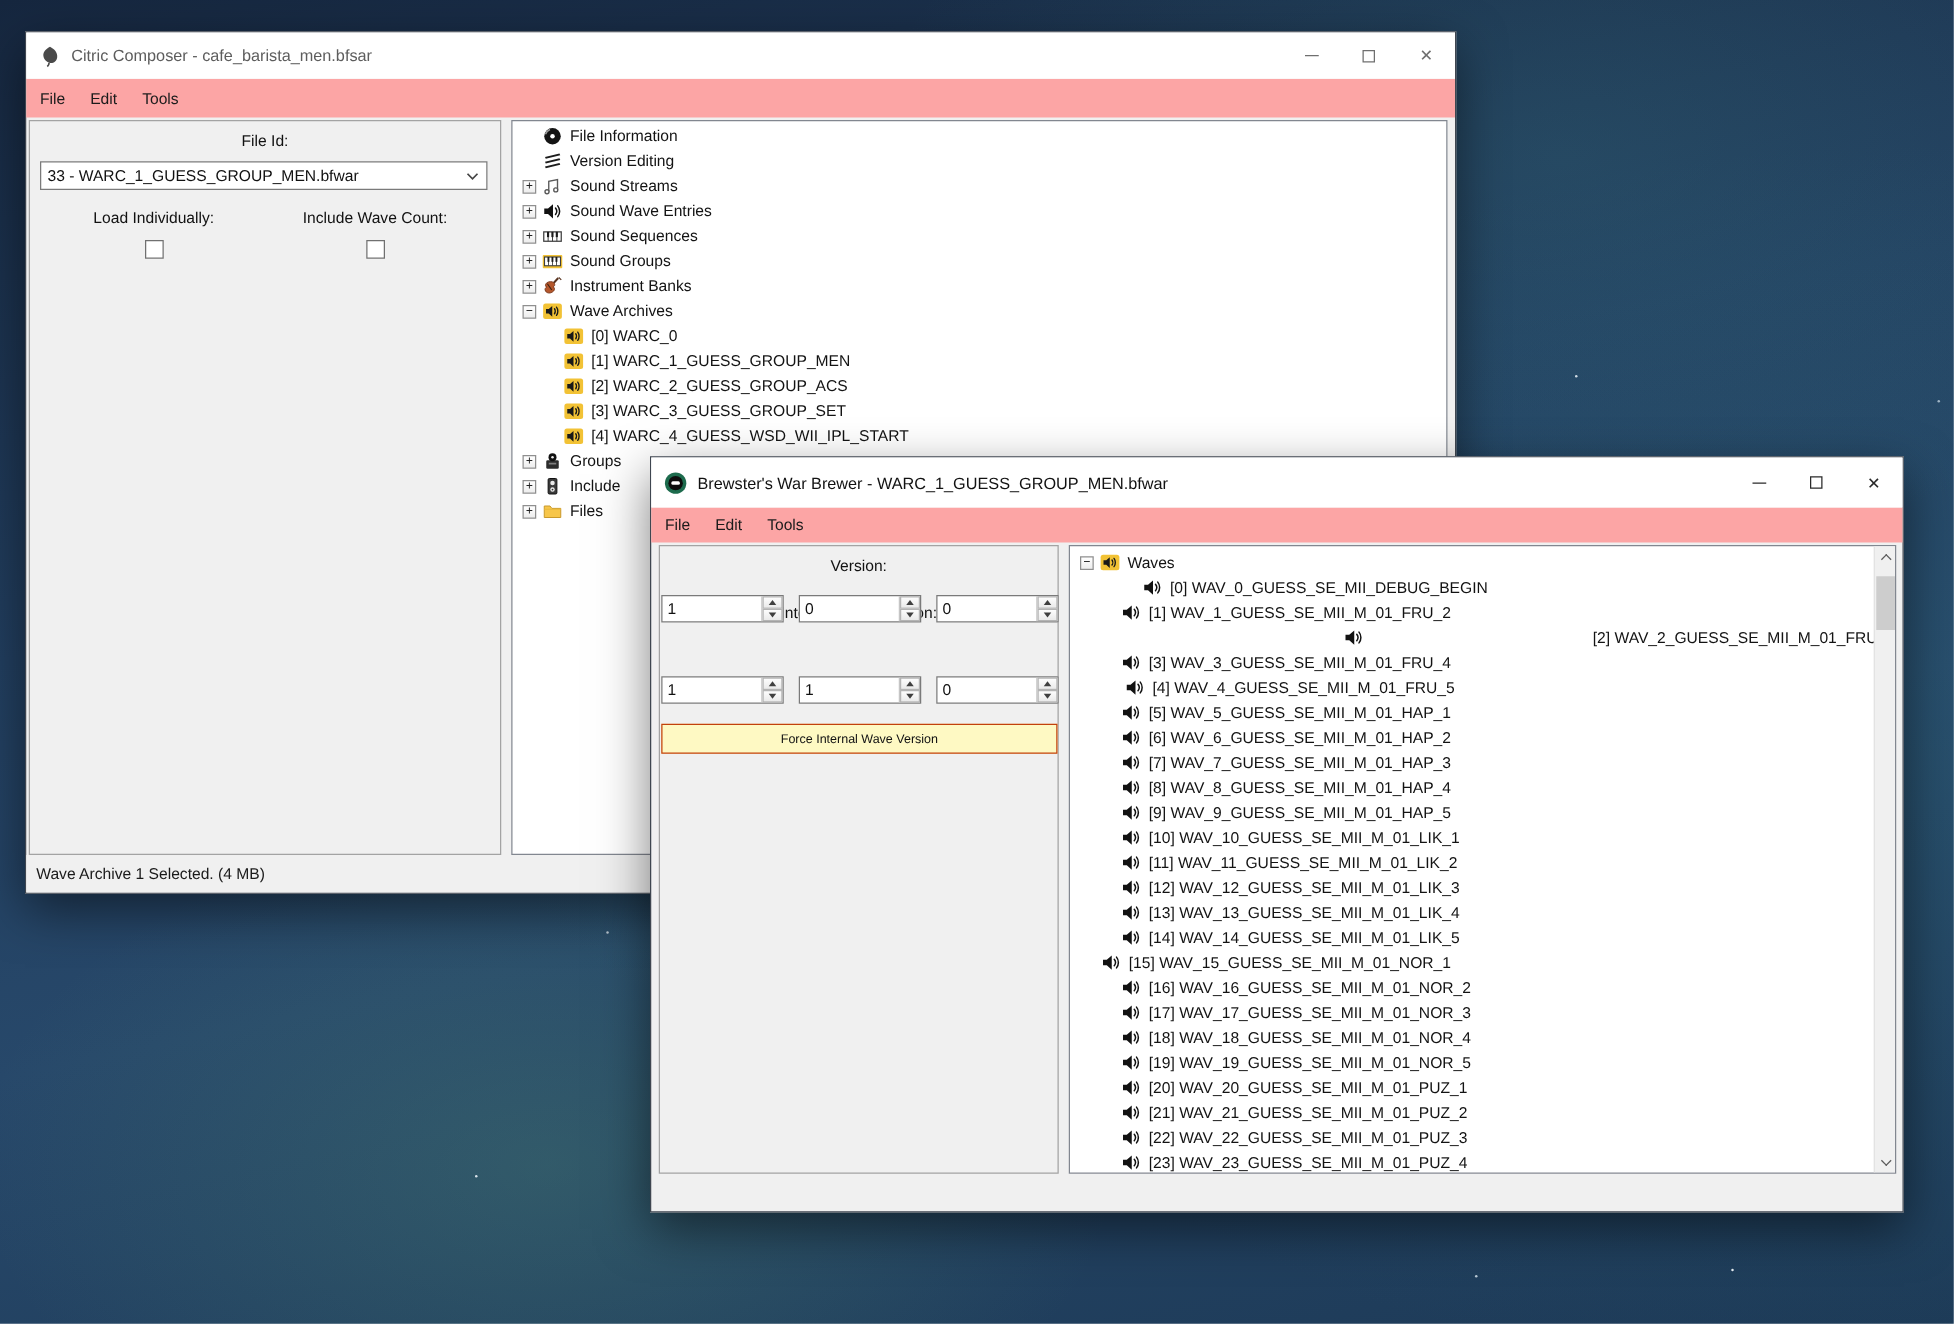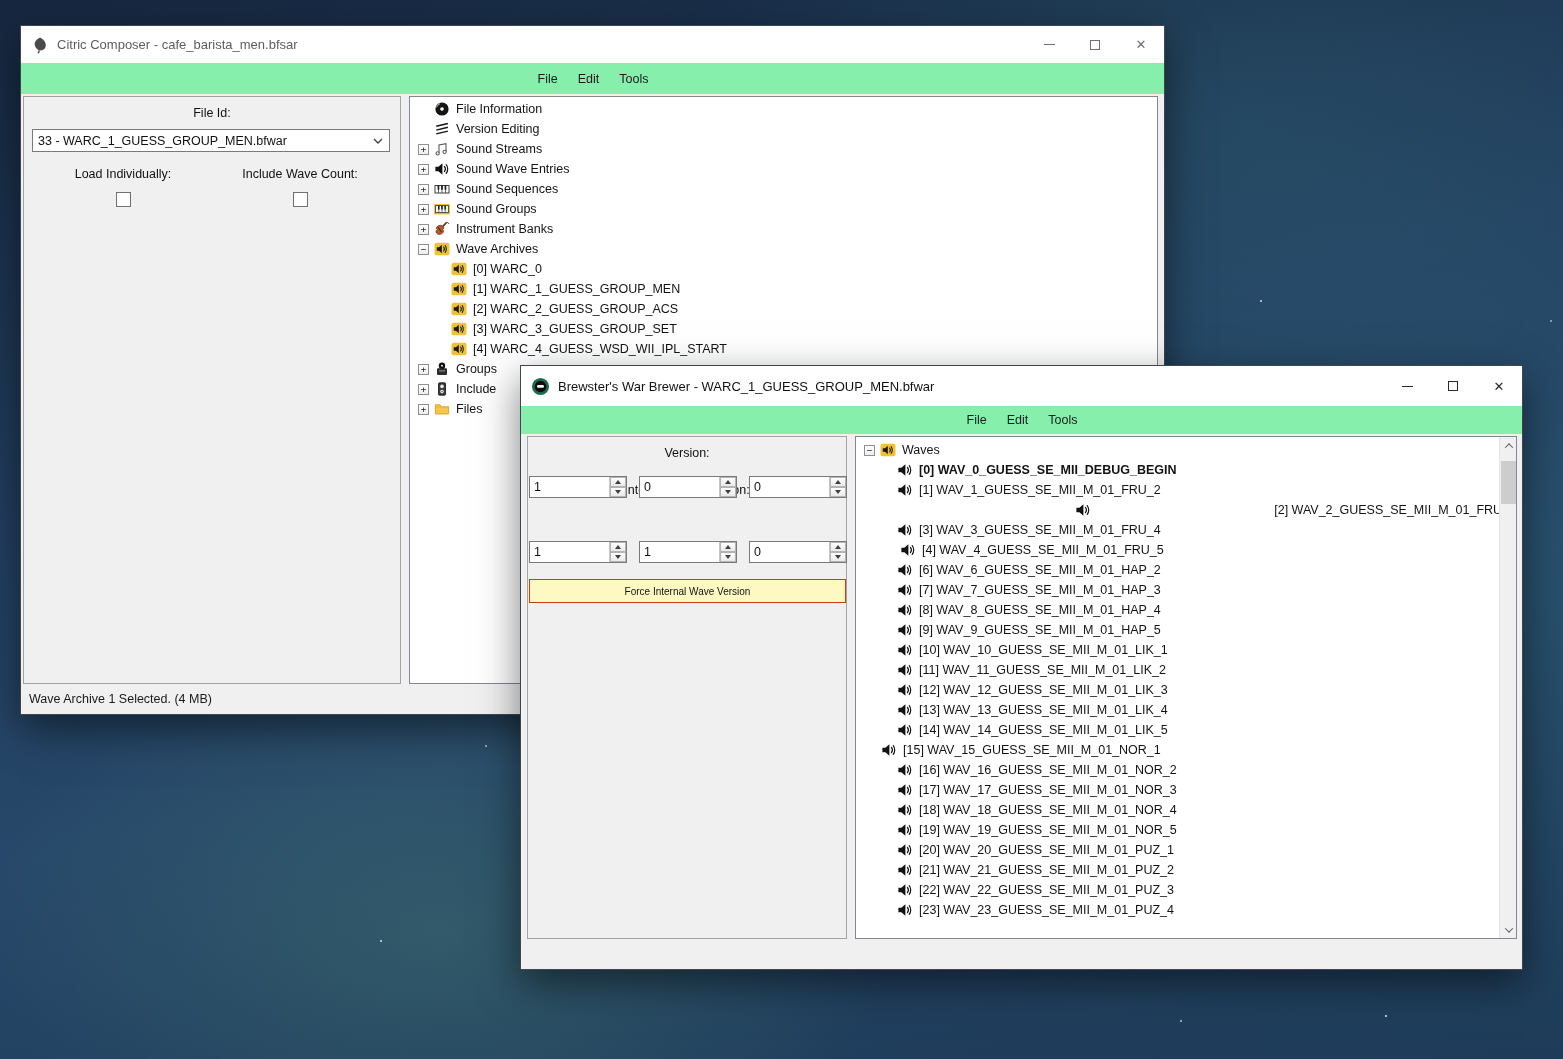--- a/index.html
+++ b/index.html
@@ -22,21 +22,21 @@
   
   .win { position:absolute; background:#f0f0f0; border:1px solid #3f4650; box-shadow:0 14px 38px rgba(0,0,0,.5); }
   .titlebar { position:relative; background:#ffffff; display:flex; align-items:center; }
   .title-ico { margin:0 8px 0 10px; display:flex; }
   .title-txt { font-size:13px; }
   .winbtns { position:absolute; right:0; top:0; height:100%; display:flex; }
   .wbtn { width:46px; height:100%; display:flex; align-items:center; justify-content:center; }
   .glyph-min { width:11px; height:0; border-top:1px solid currentColor; }
   .glyph-max { width:10px; height:10px; border:1px solid currentColor; }
   .glyph-x { font-size:13px; line-height:1; }
-  .menubar { background:#86efac; display:flex; align-items:center; padding-left:1px;justify-content:center; }
+  .menubar { background:#fca5a5; display:flex; align-items:center; padding-left:1px; }
   .menu-item { font-size:12.5px; color:#1b1b1b; padding:0 10px; height:100%; display:flex; align-items:center; }
   .statusbar { position:absolute; left:0; right:0; bottom:0; background:#f0f0f0; display:flex; align-items:center; }
   .status-txt { font-size:12.5px; color:#1a1a1a; padding-left:8px; }
 
   
   .panel { position:absolute; }
   .groupbox { background:#f0f0f0; border:1px solid #a3a3a3; }
   .treebox  { background:#ffffff; border:1px solid #828790; overflow:hidden; }
 
   
@@ -459,21 +459,21 @@
           <span class="texp">−</span>
           <span class="tico">
             <svg viewBox="0 0 16 16">
               <rect x="0.5" y="1.8" width="15" height="12.4" rx="2" fill="#F2C235"></rect>
               <path d="M2.8 6.2 H5 L7.8 3.7 V12.3 L5 9.8 H2.8 Z" fill="#191919"></path>
               <path d="M9.6 6 C10.4 7 10.4 9 9.6 10 M11.2 4.7 C12.6 6.4 12.6 9.6 11.2 11.3" stroke="#191919" stroke-width="1.1" fill="none" stroke-linecap="round"></path>
             </svg>
           </span>
           <span class="tlbl">Waves</span>
         </div>
-        <div class="trow" style="padding-left: 25px; font-weight: bold;">
+        <div class="trow" style="padding-left: 42px;">
           <span class="texp-space"></span>
           <span class="tico">
             <svg viewBox="0 0 16 16">
               <path d="M1.4 5.8 H4.4 L8.4 2.3 V13.7 L4.4 10.2 H1.4 Z" fill="#121212"></path>
               <path d="M10.4 5.4 C11.6 6.9 11.6 9.1 10.4 10.6 M12.2 3.7 C14.2 6.1 14.2 9.9 12.2 12.3" stroke="#121212" stroke-width="1.2" fill="none" stroke-linecap="round"></path>
             </svg>
           </span>
           <span class="tlbl">[0] WAV_0_GUESS_SE_MII_DEBUG_BEGIN</span>
         </div>
         <div class="trow" style="padding-left: 25px;">
@@ -508,20 +508,30 @@
         </div>
         <div class="trow" style="padding-left: 28px;">
           <span class="texp-space"></span>
           <span class="tico">
             <svg viewBox="0 0 16 16">
               <path d="M1.4 5.8 H4.4 L8.4 2.3 V13.7 L4.4 10.2 H1.4 Z" fill="#121212"></path>
               <path d="M10.4 5.4 C11.6 6.9 11.6 9.1 10.4 10.6 M12.2 3.7 C14.2 6.1 14.2 9.9 12.2 12.3" stroke="#121212" stroke-width="1.2" fill="none" stroke-linecap="round"></path>
             </svg>
           </span>
           <span class="tlbl">[4] WAV_4_GUESS_SE_MII_M_01_FRU_5</span>
+        </div>
+        <div class="trow" style="padding-left: 25px;">
+          <span class="texp-space"></span>
+          <span class="tico">
+            <svg viewBox="0 0 16 16">
+              <path d="M1.4 5.8 H4.4 L8.4 2.3 V13.7 L4.4 10.2 H1.4 Z" fill="#121212"></path>
+              <path d="M10.4 5.4 C11.6 6.9 11.6 9.1 10.4 10.6 M12.2 3.7 C14.2 6.1 14.2 9.9 12.2 12.3" stroke="#121212" stroke-width="1.2" fill="none" stroke-linecap="round"></path>
+            </svg>
+          </span>
+          <span class="tlbl">[5] WAV_5_GUESS_SE_MII_M_01_HAP_1</span>
         </div>
         <div class="trow" style="padding-left: 25px;">
           <span class="texp-space"></span>
           <span class="tico">
             <svg viewBox="0 0 16 16">
               <path d="M1.4 5.8 H4.4 L8.4 2.3 V13.7 L4.4 10.2 H1.4 Z" fill="#121212"></path>
               <path d="M10.4 5.4 C11.6 6.9 11.6 9.1 10.4 10.6 M12.2 3.7 C14.2 6.1 14.2 9.9 12.2 12.3" stroke="#121212" stroke-width="1.2" fill="none" stroke-linecap="round"></path>
             </svg>
           </span>
           <span class="tlbl">[6] WAV_6_GUESS_SE_MII_M_01_HAP_2</span>

